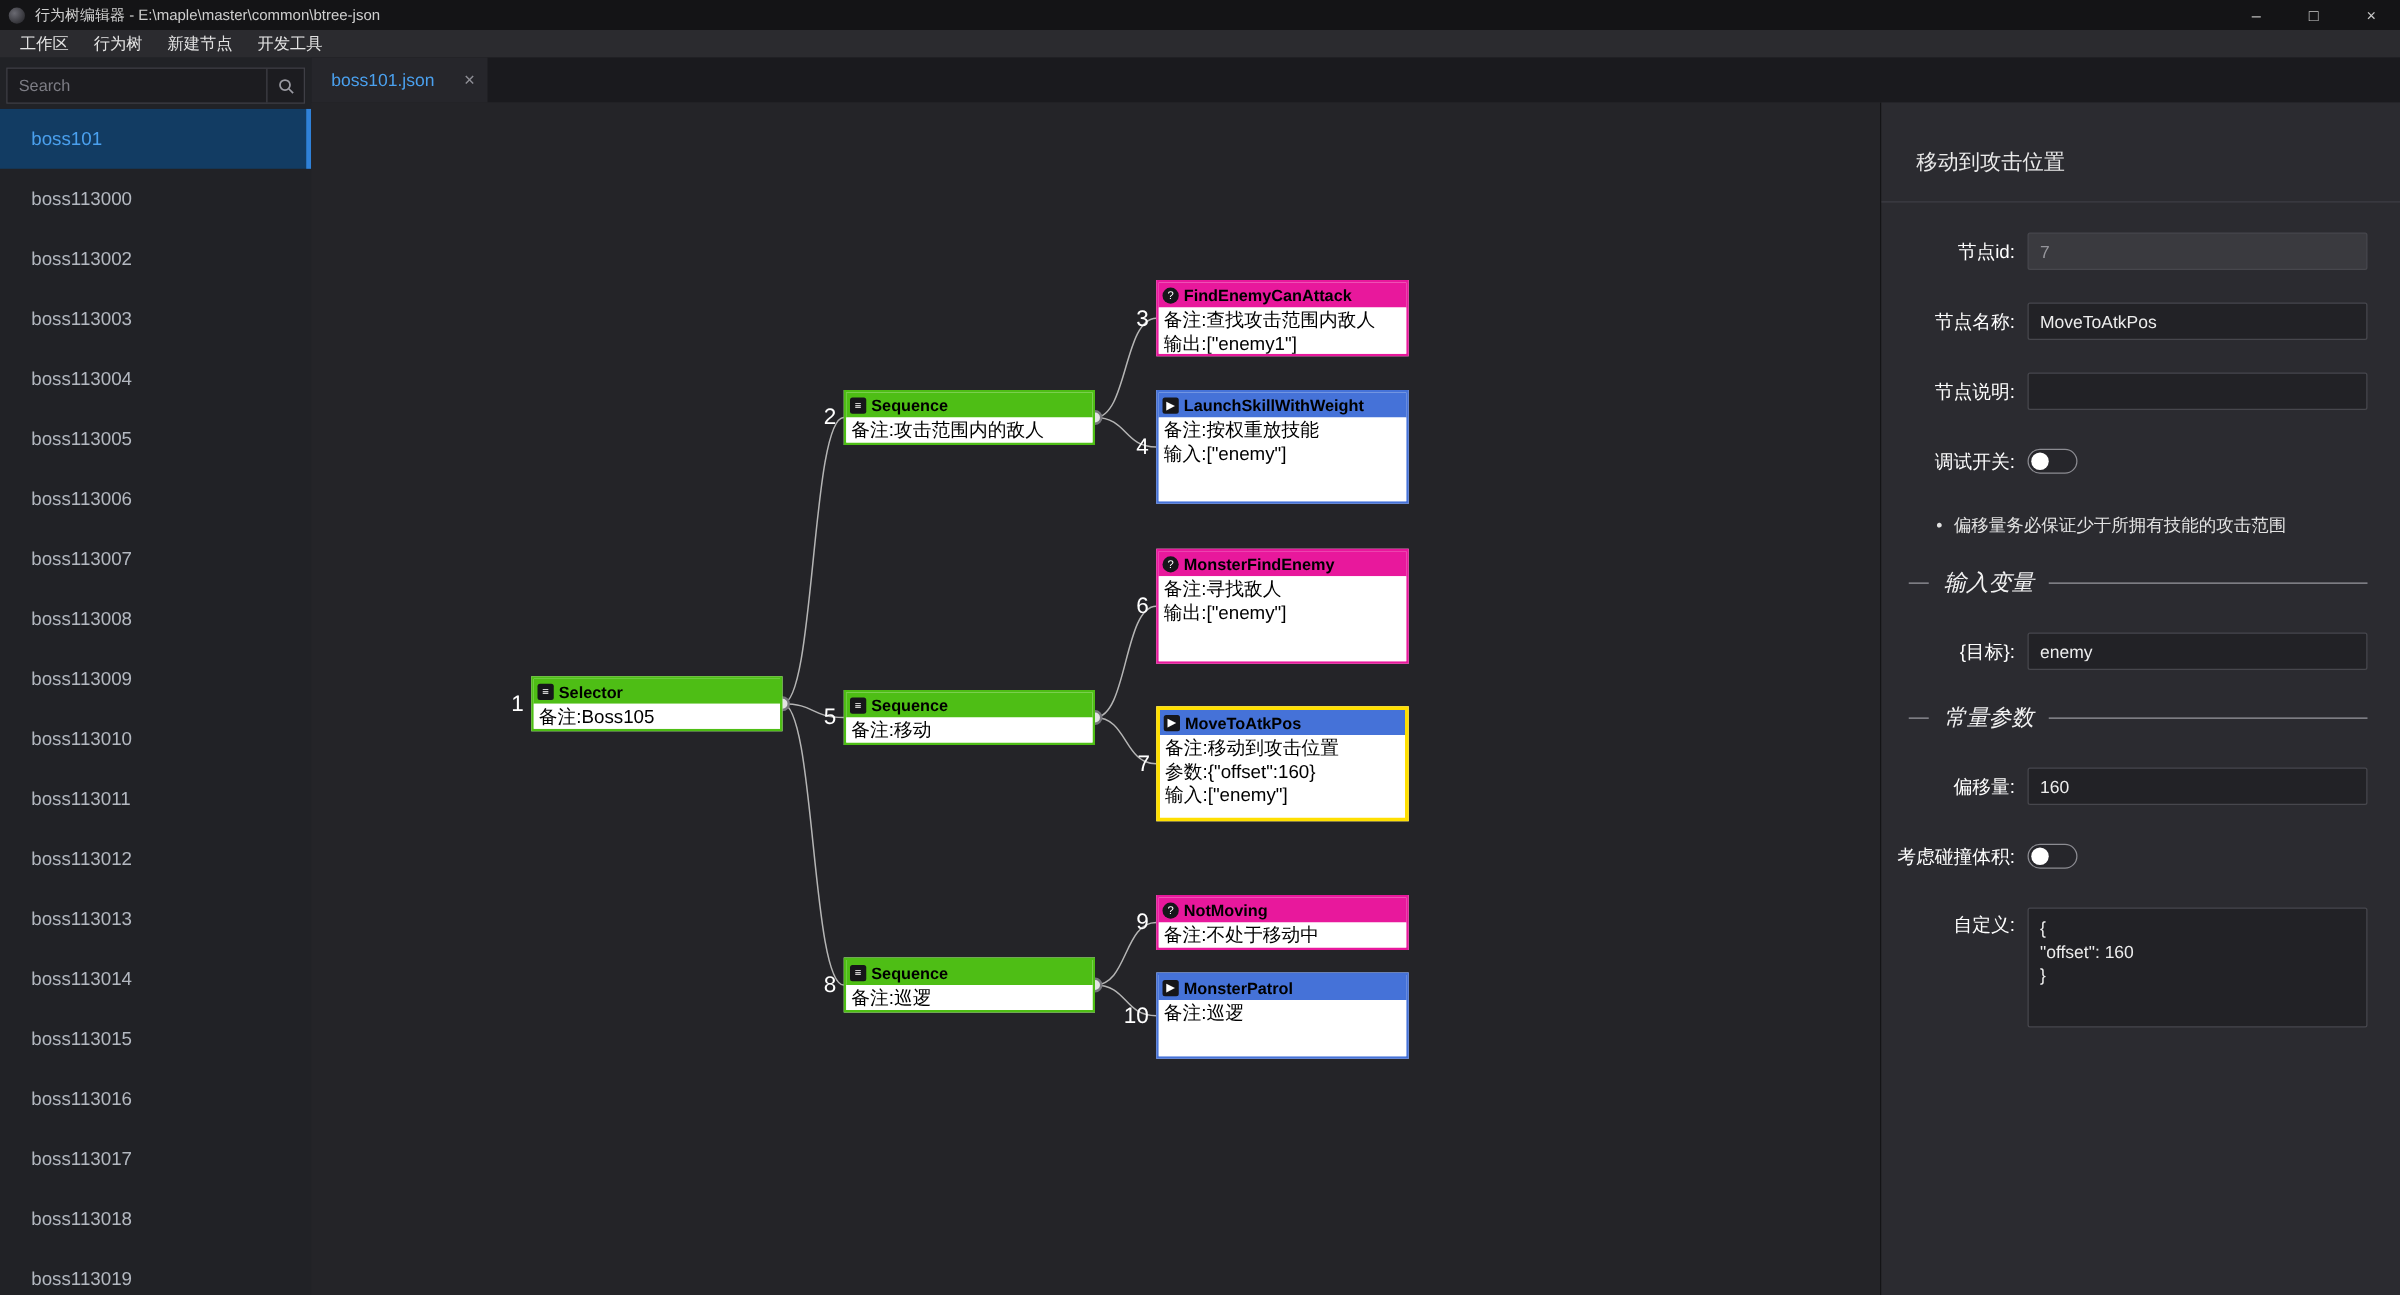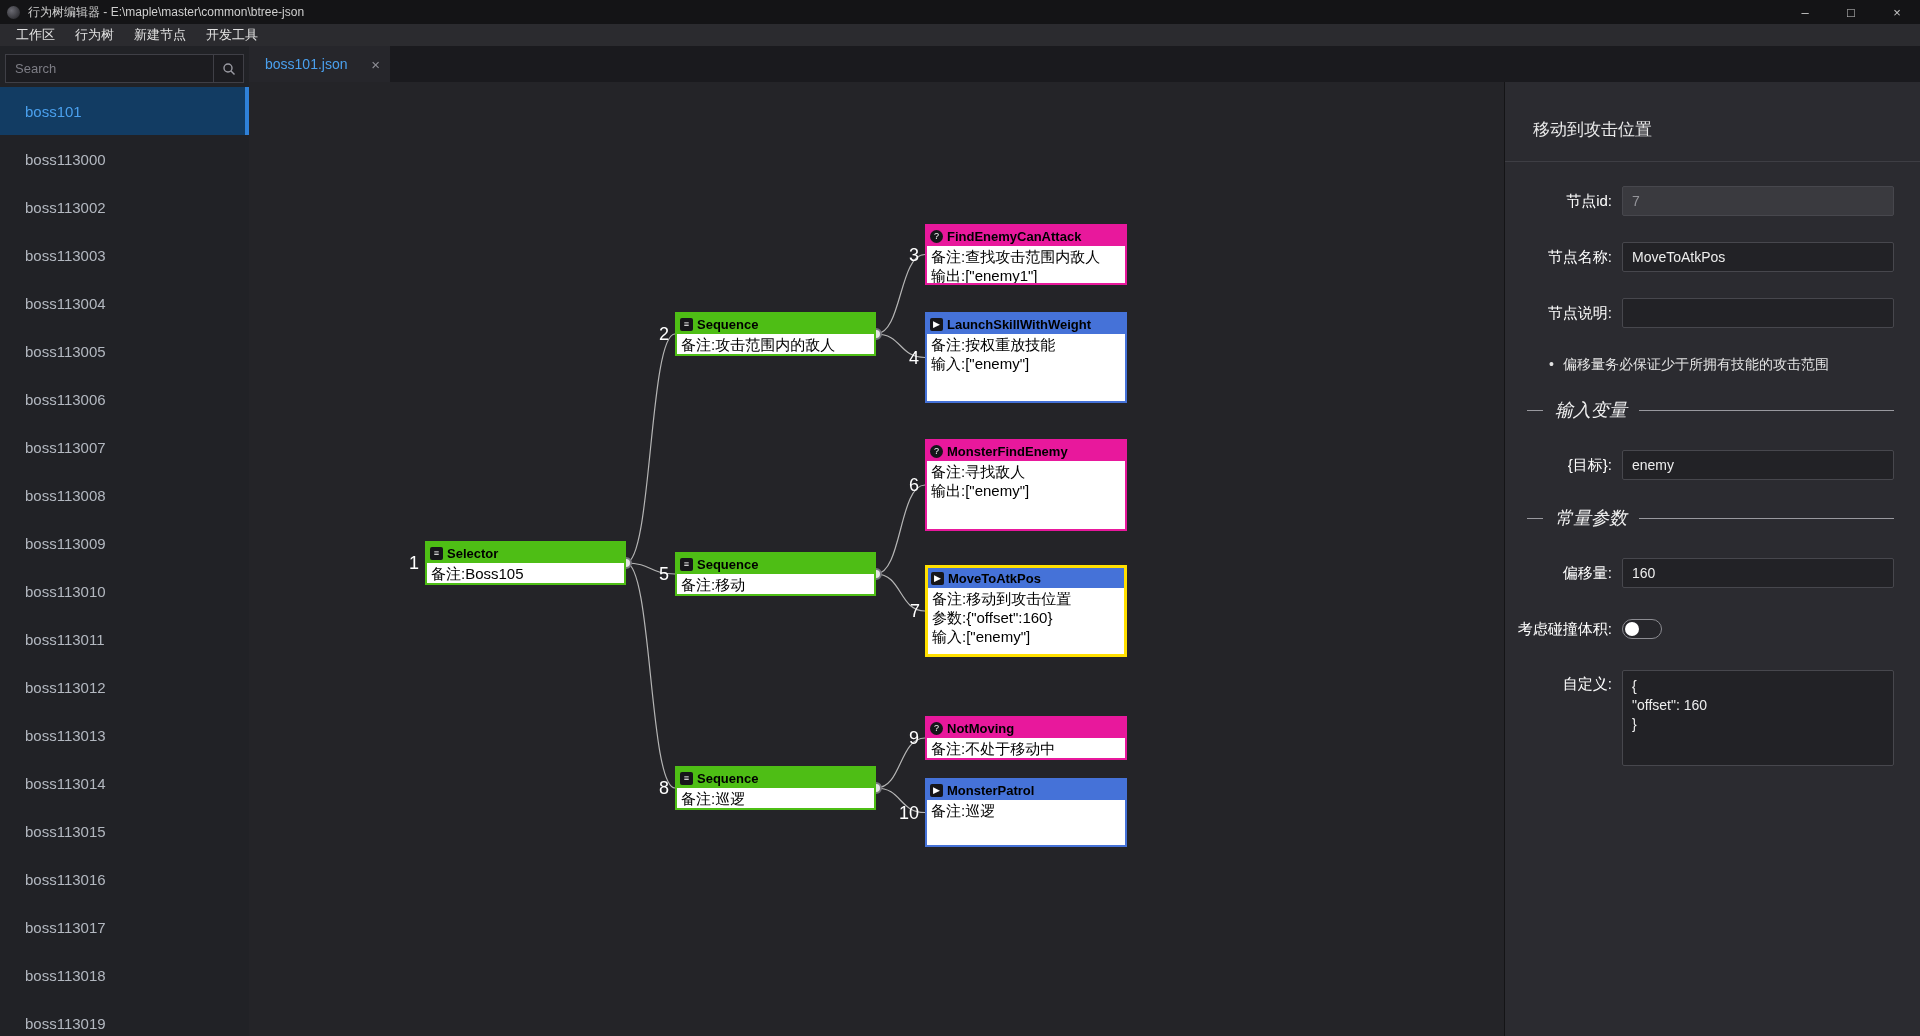--- a/index.html
+++ b/index.html
@@ -303,20 +303,26 @@
             <input class="tinput" disabled="" value="7" style="">
           </div>
           <div class="frow">
             <label>节点名称:</label>
             <input class="tinput" value="MoveToAtkPos" style="">
           </div>
           <div class="frow">
             <label>节点说明:</label>
             <input class="tinput" value="" style="">
           </div>
+          <div class="frow">
+            <label>调试开关:</label>
+            <div class="toggle">
+                <div class="knob"></div>
+              </div>
+          </div>
           <div class="note-row">
             <span class="note-bullet">•</span>
             <span>偏移量务必保证少于所拥有技能的攻击范围</span>
           </div>
           <div class="section">
             <span class="section-dash"></span>
             <span class="section-title">输入变量</span>
             <span class="section-line"></span>
           </div>
           <div class="frow">

